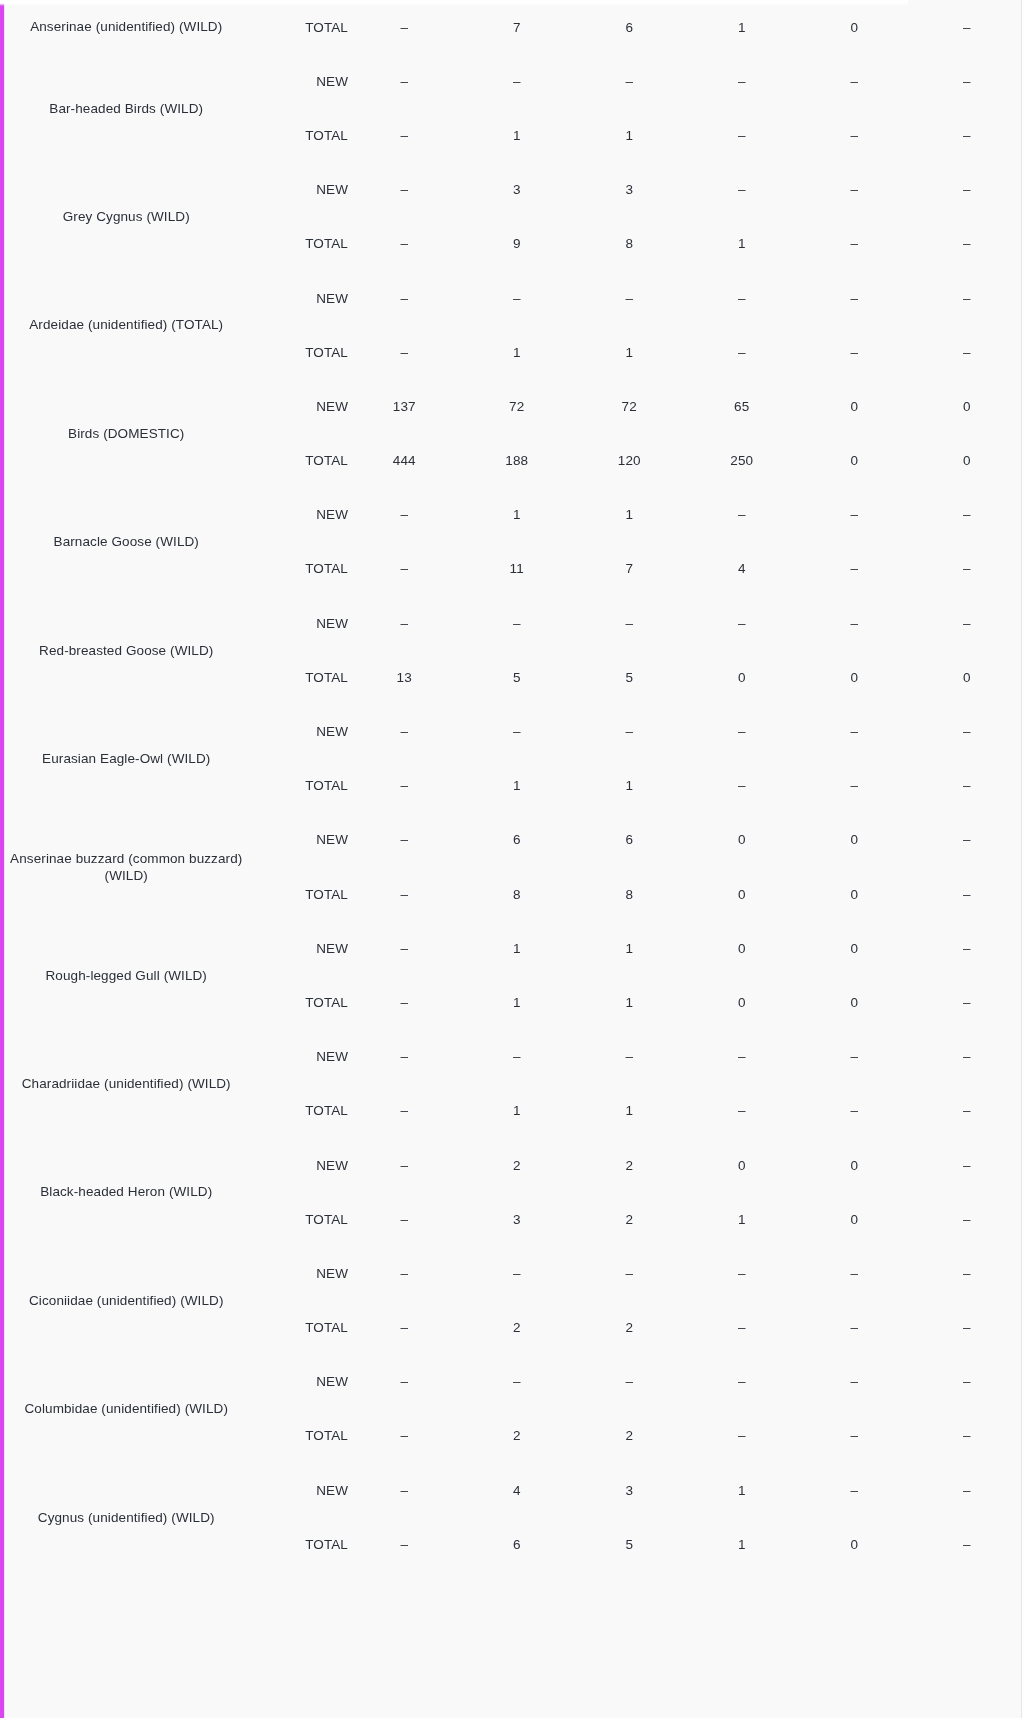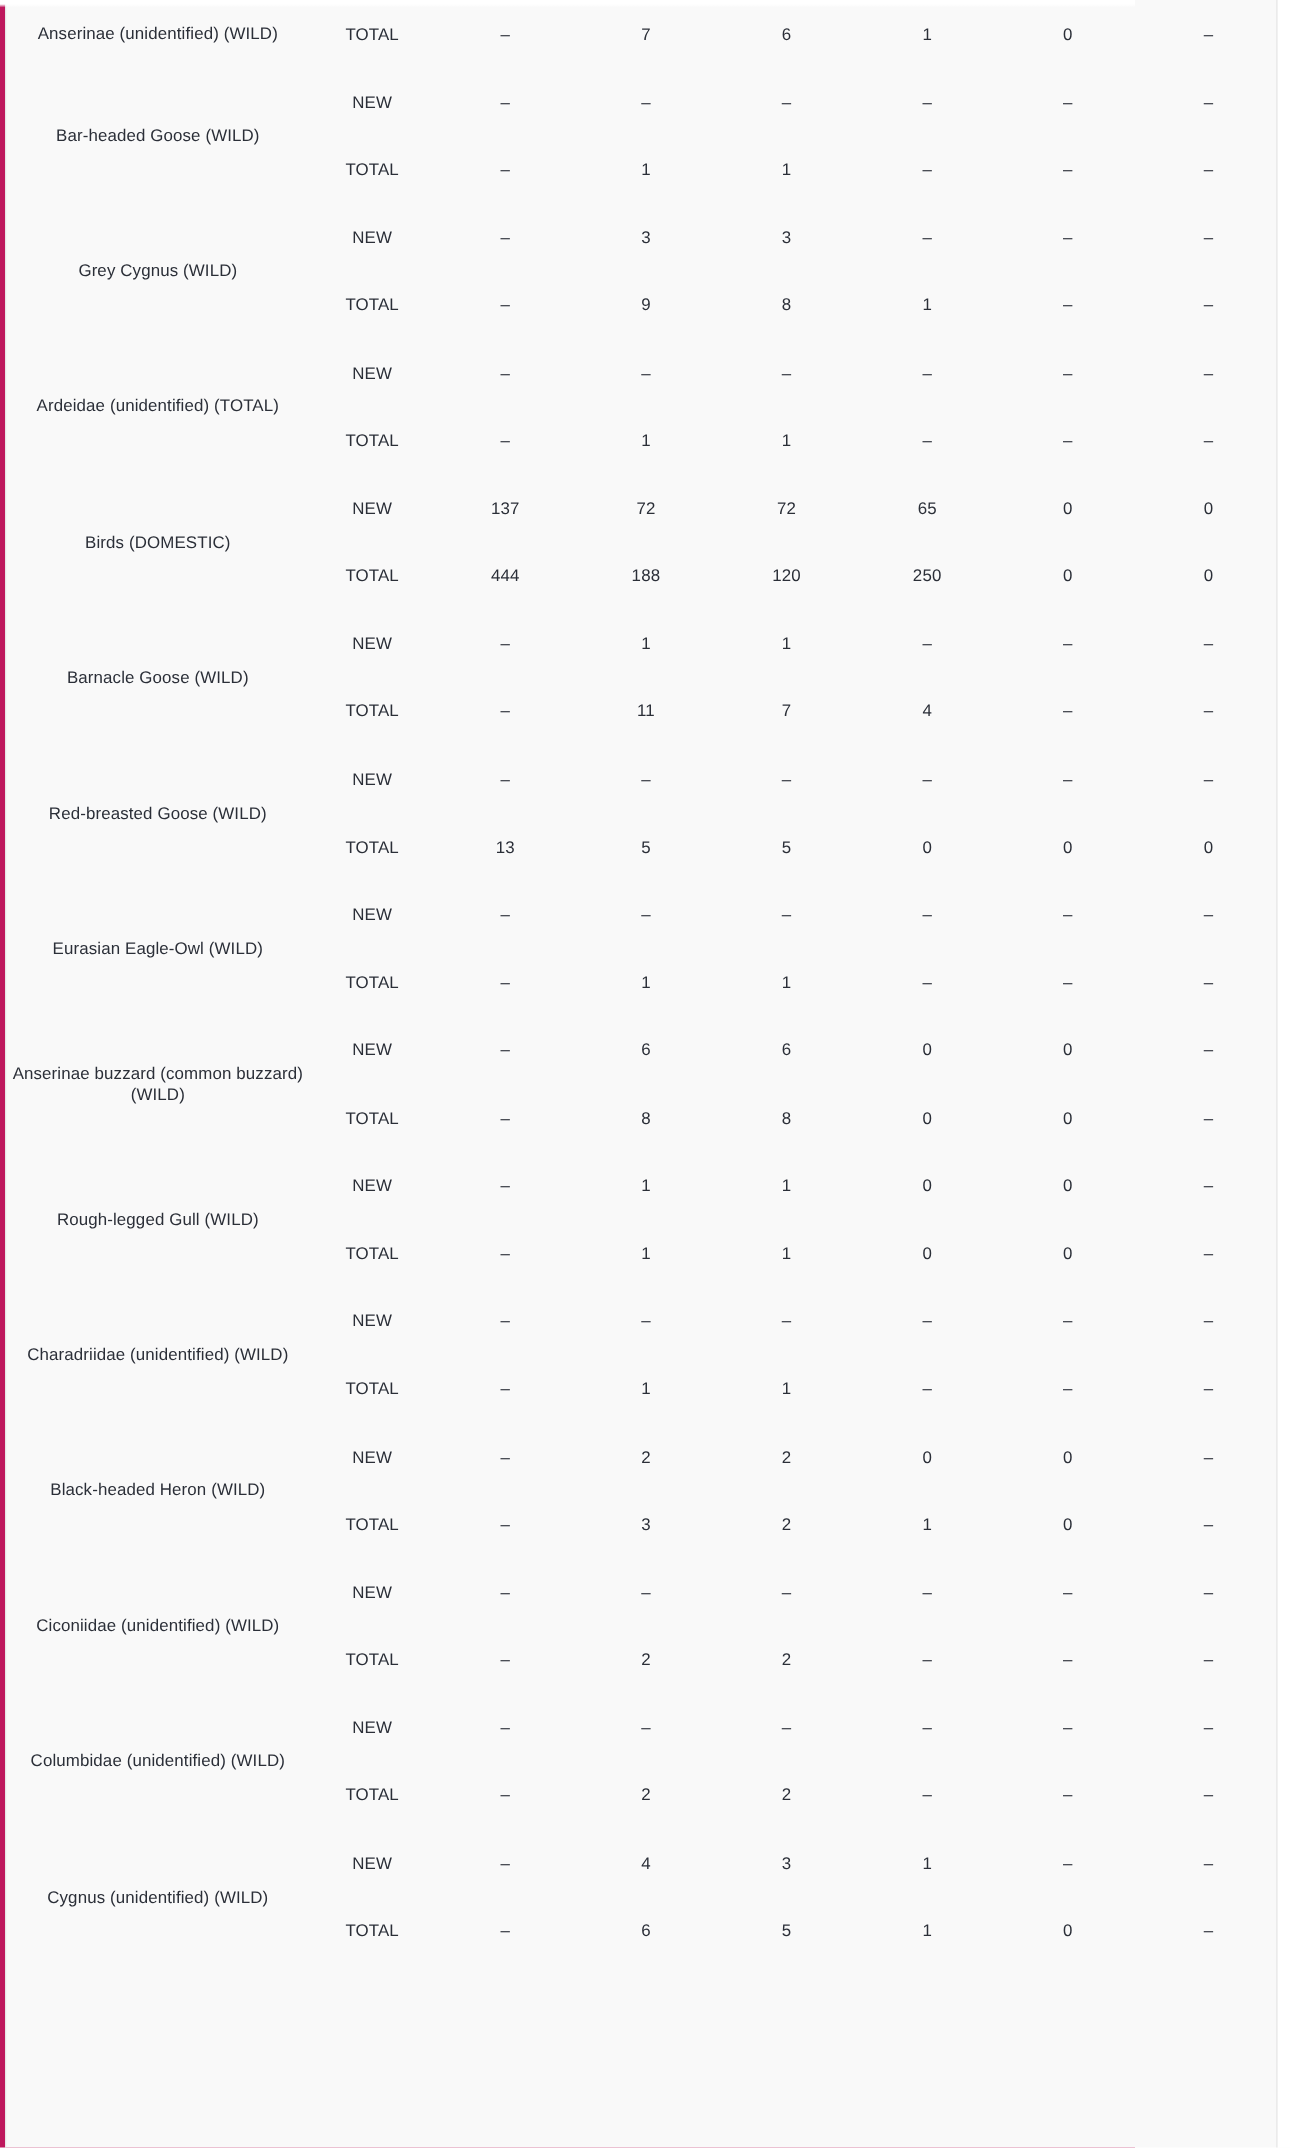--- a/index.html
+++ b/index.html
@@ -11,21 +11,21 @@
     width: 1032px;
     height: 1718px;
     font-family: "Liberation Sans", sans-serif;
     overflow: hidden;
   }
 
   #table-viewport {
     position: relative;
     width: 908px;
     height: 1718px;
-    background: #be185d;
+    background: #d946ef;
     box-sizing: border-box;
   }
 
   #table-panel {
     position: absolute;
     left: 4px;
     top: 0px;
     width: 1018px;
     height: 1718px;
     background: #f9f9f9;
@@ -66,21 +66,21 @@
     width: 222px;
     text-align: center;
     padding: 0 4px;
     line-height: 1.28;
     font-size: 13.5px;
     color: #2b2f38;
   }
 
   td.metric {
     width: 92px;
-    text-align: center;
+    text-align: right;
     font-size: 13px;
     color: #2b2f38;
   }
 
   td.value {
     width: 103px;
     text-align: center;
     font-size: 13px;
     color: #2b2f38;
   }
@@ -100,21 +100,21 @@
             <td class="species-label" rowspan="1">Anserinae (unidentified) (WILD)</td>
             <td class="metric">TOTAL</td>
             <td class="value">–</td>
             <td class="value">7</td>
             <td class="value">6</td>
             <td class="value">1</td>
             <td class="value">0</td>
             <td class="value">–</td>
           </tr>
           <tr class="data-row">
-            <td class="species-label" rowspan="2">Bar-headed Goose (WILD)</td>
+            <td class="species-label" rowspan="2">Bar-headed Birds (WILD)</td>
             <td class="metric">NEW</td>
             <td class="value">–</td>
             <td class="value">–</td>
             <td class="value">–</td>
             <td class="value">–</td>
             <td class="value">–</td>
             <td class="value">–</td>
           </tr>
           <tr class="data-row">
             <td class="metric">TOTAL</td>

